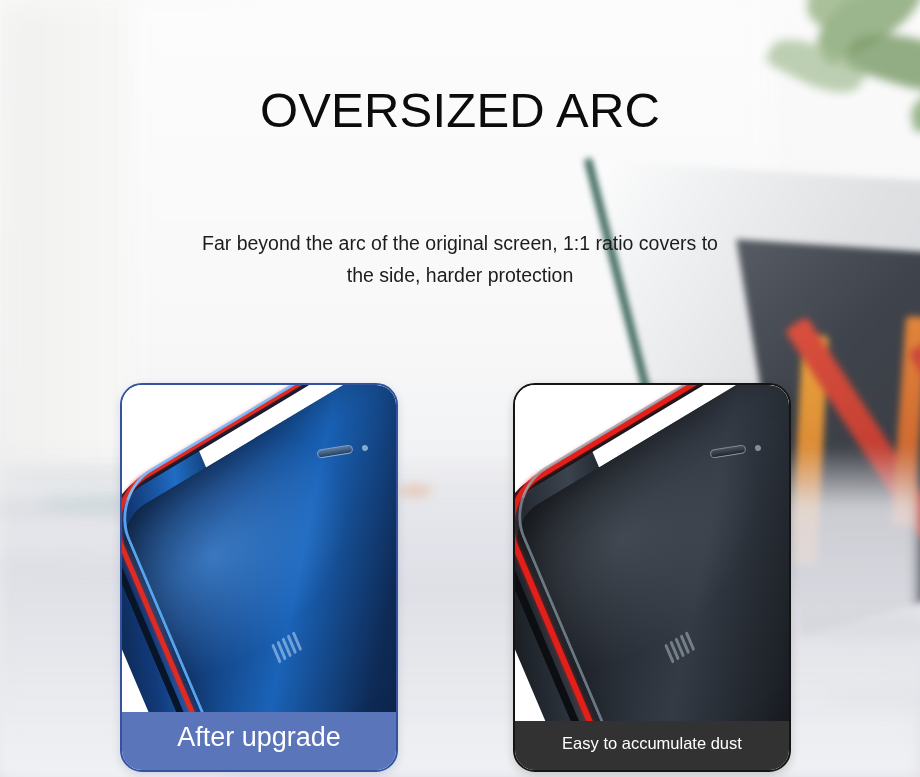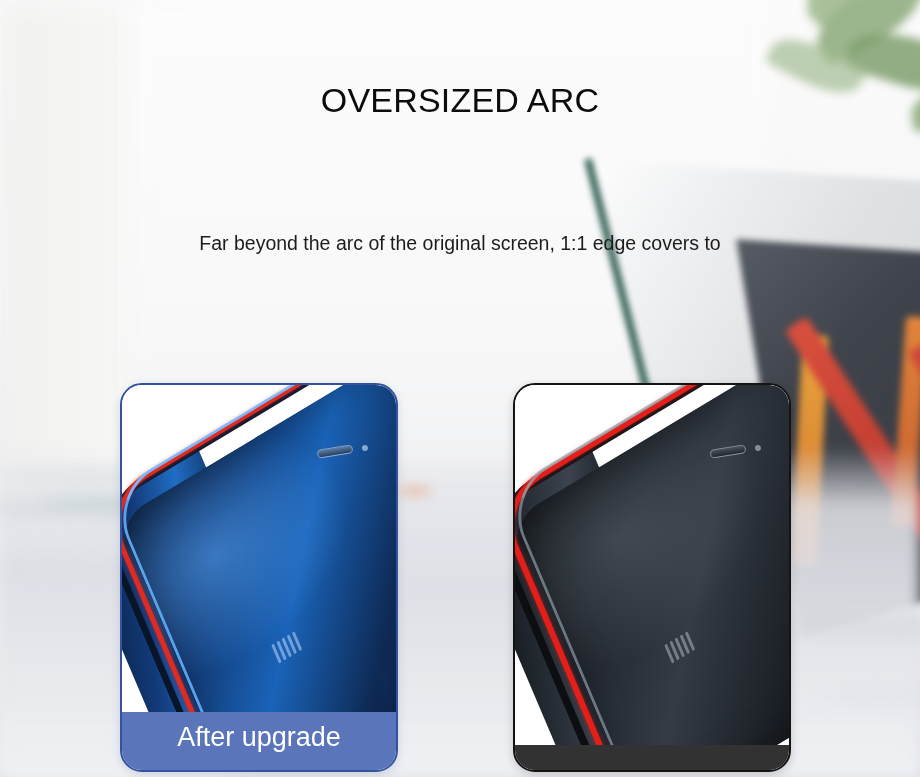--- a/index.html
+++ b/index.html
@@ -92,21 +92,21 @@
   .l1 { left:20px;  top:30px;  width:120px; height:52px; background:#8aa878; transform:rotate(-28deg); }
   .l2 { left:58px;  top:78px;  width:130px; height:50px; background:#7f9f6d; transform:rotate(18deg); }
   .l3 { left:0px;   top:-4px;  width:100px; height:44px; background:#9bb58a; transform:rotate(-52deg); }
   .l5 { left:120px; top:120px; width:110px; height:44px; background:#87a875; transform:rotate(-10deg); }
   .l6 { left:-22px; top:86px;  width:96px;  height:40px; background:#a3bc93; transform:rotate(28deg); opacity:.7;}
 
   
   .headline {
     position:absolute; left:0; top:78px; width:920px;
     text-align:center; color:#0c0c0c;
-    font-size:34px; line-height:1.33; font-weight:400;
+    font-size:49px; line-height:1.33; font-weight:400;
     letter-spacing:.2px; white-space:nowrap;
   }
   .headline .l2t { letter-spacing:0px; }
   .subhead {
     position:absolute; left:110px; top:228px; width:700px;
     text-align:center; color:#1c1c1c;
     font-size:19.5px; line-height:1.62; font-weight:400;
   }
 
   
@@ -269,21 +269,22 @@
   <span class="streak s5"></span>
   <span class="teal-hint"></span>
   <span class="orange-hint"></span>
 </div>
 
 <div class="headline">
   <div>OVERSIZED ARC</div>
 </div>
 
 <div class="subhead">
-  <span style="display: block;">Far beyond the arc of the original screen, 1:1 edge covers to</span>
+  <span style="display: block;">Far beyond the arc of the original screen, 1:1 ratio covers to</span>
+  <span style="display: block;">the side, harder protection</span>
 </div>
 
 <div class="cards">
 
   <div class="card left">
     <div class="photo blue">
       <div class="phone">
         <div class="edge-left"></div>
         <div class="screen-face"></div>
         <div class="band-dark"></div>
@@ -318,16 +319,17 @@
         <span class="grill">
             <i></i>
             <i></i>
             <i></i>
             <i></i>
             <i></i>
           </span>
       </div>
     </div>
     <div class="caption">
+      <div class="desc">Easy to accumulate dust</div>
     </div>
   </div>
 
 </div>
 
 </body></html>

